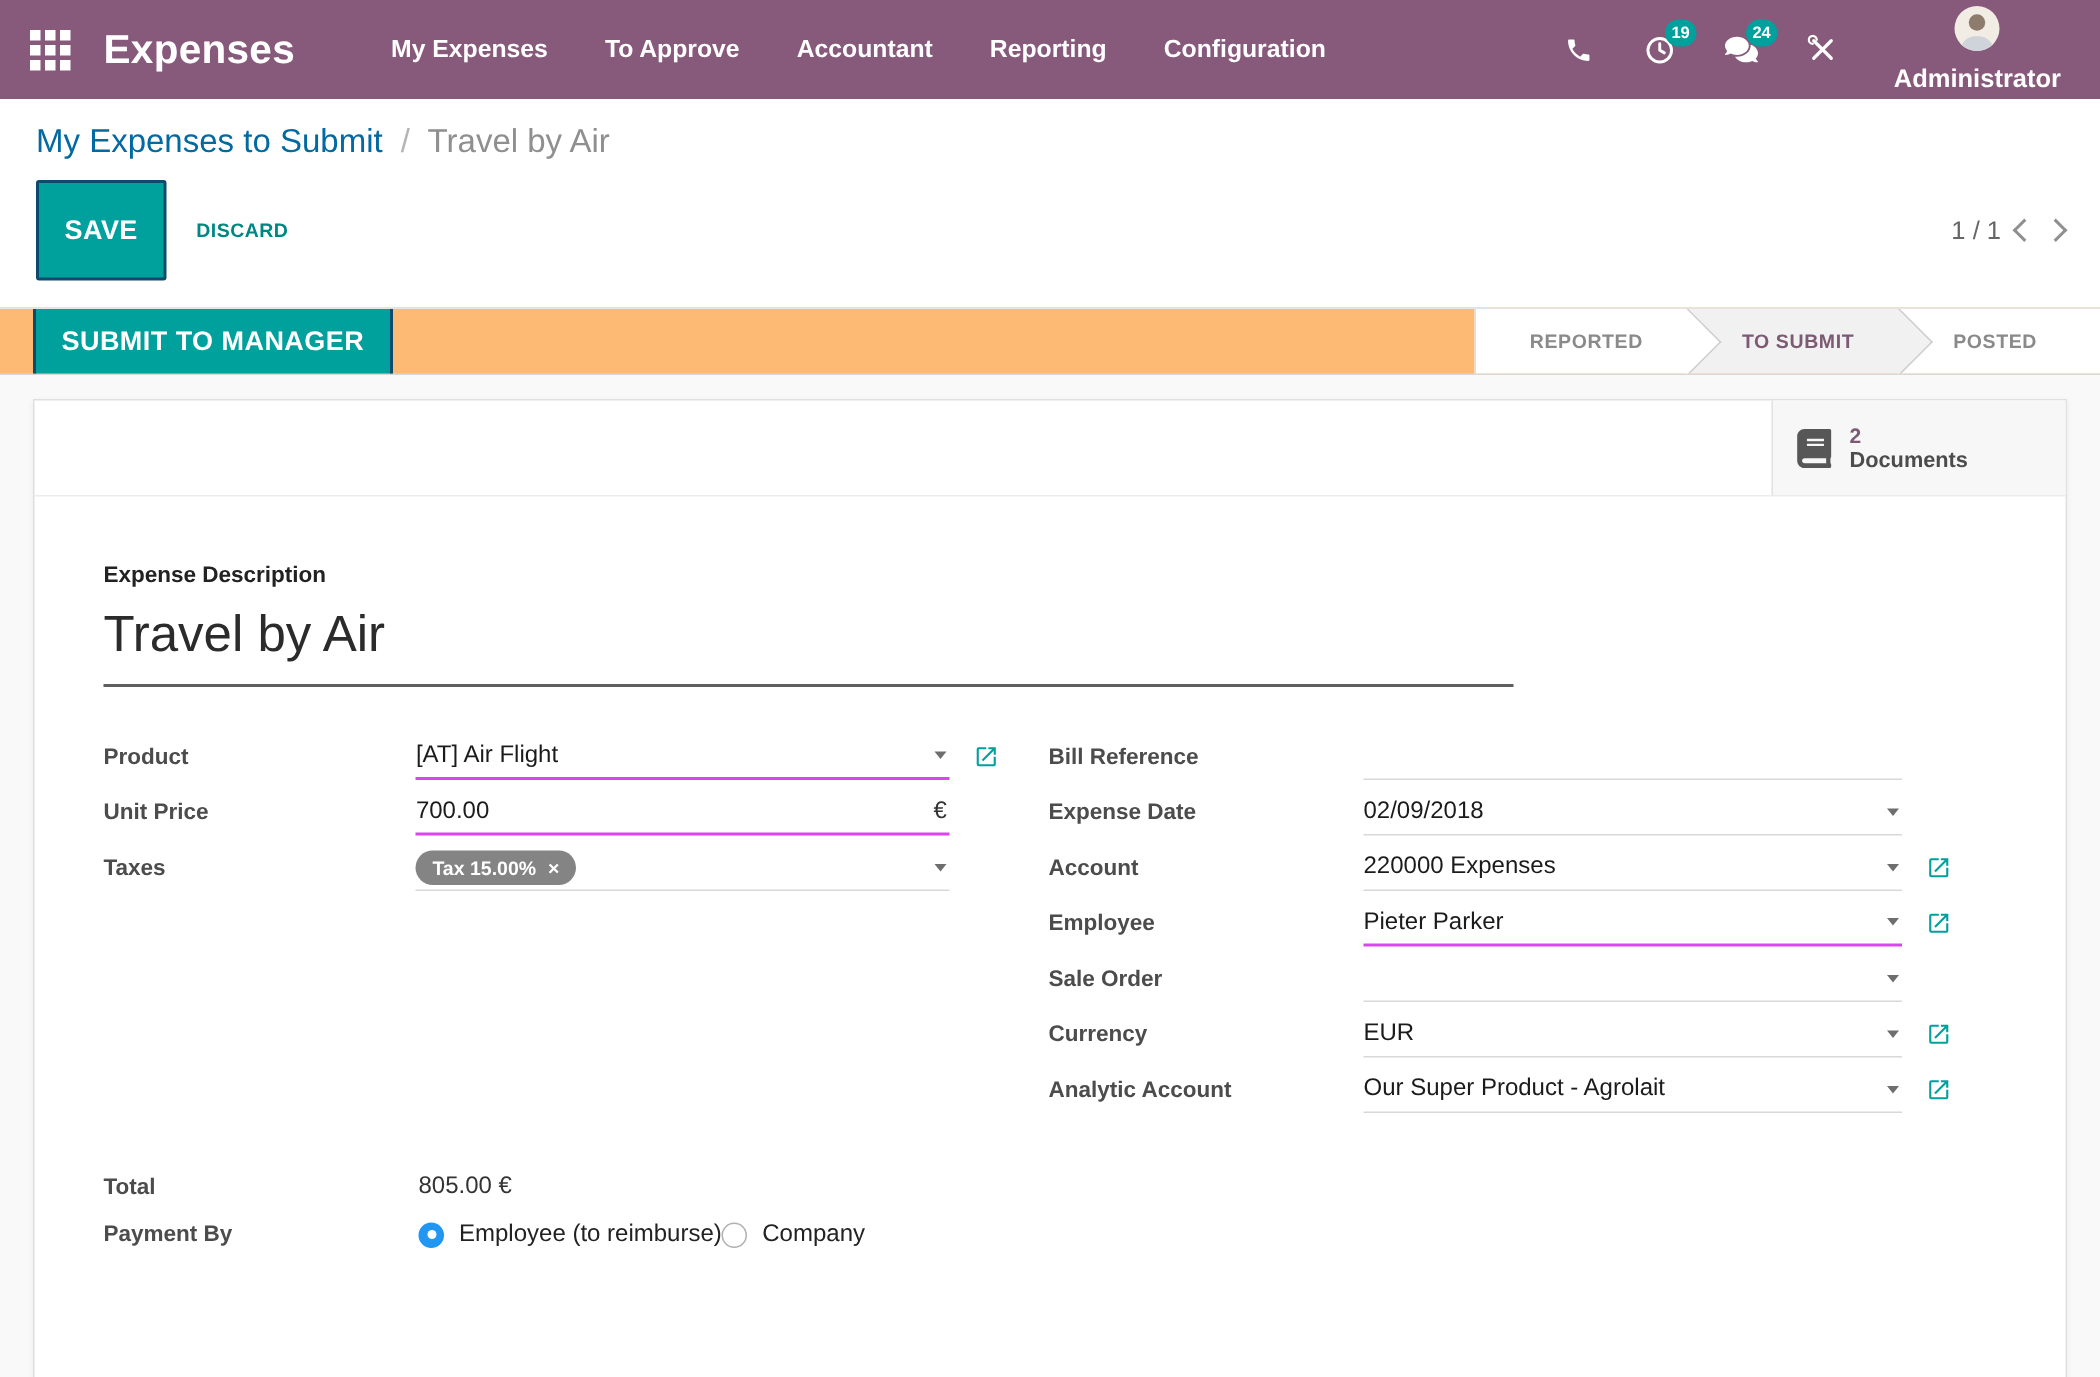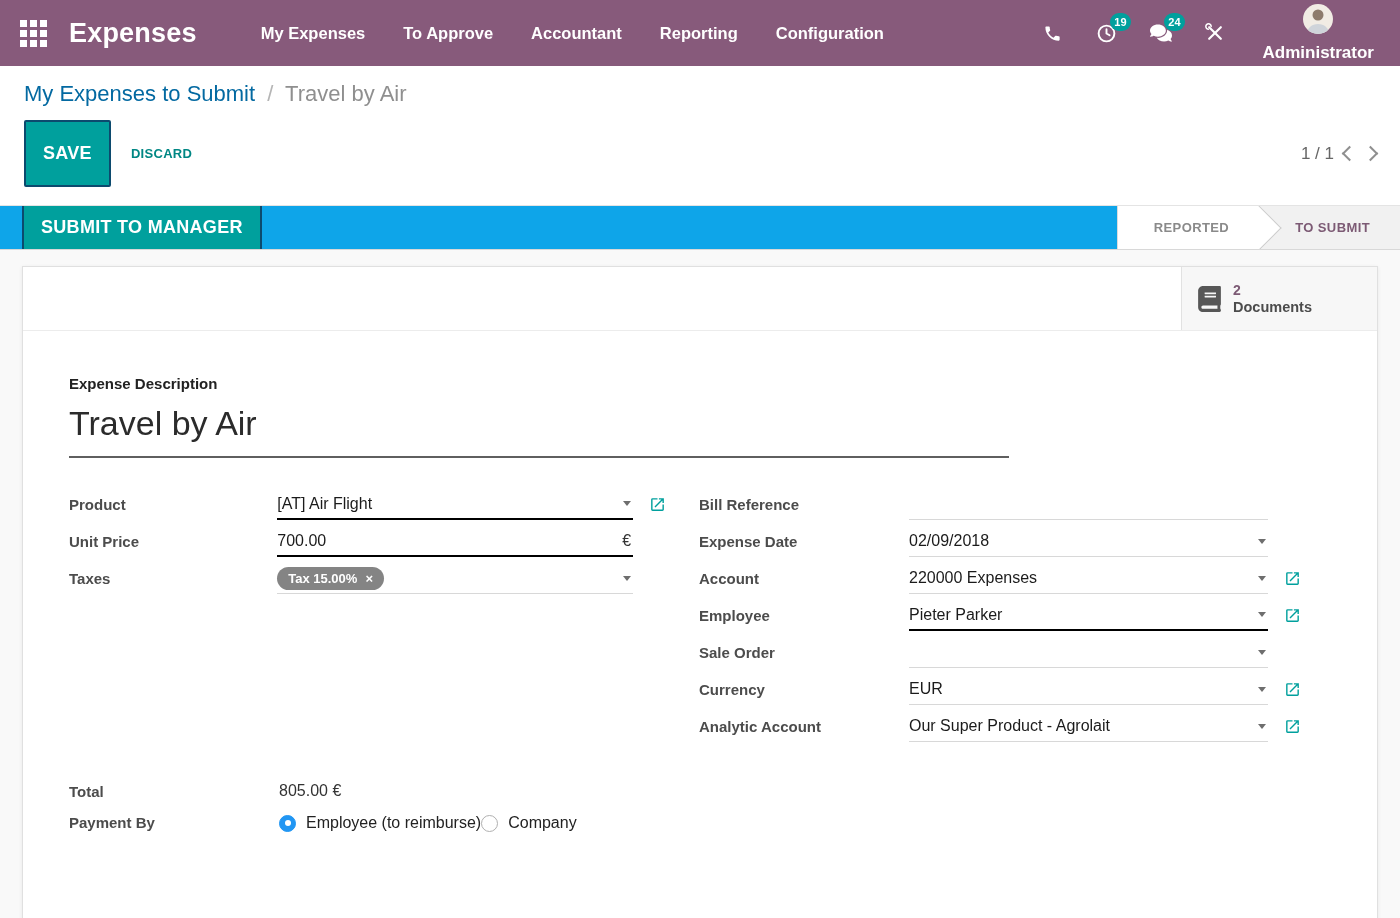--- a/index.html
+++ b/index.html
@@ -49,21 +49,21 @@
     margin-left:20px; cursor:pointer; letter-spacing:.3px; font-family:"Liberation Sans",sans-serif;
   }
   .pager { margin-left:auto; display:flex; align-items:center; gap:10px; }
   .pager-value { font-size:17px; color:#666; }
   .pg-chev { width:11px; height:11px; border-top:2.5px solid #8f8f8f; border-right:2.5px solid #8f8f8f; cursor:pointer; display:inline-block; }
   .pg-prev { transform:rotate(-135deg); }
   .pg-next { transform:rotate(45deg); }
 
   
   .statusbar {
-    height:45px; background:#0ea5e9; border-top:1px solid #e4e4e4; border-bottom:1px solid #d8d8d8;
+    height:45px; background:#fdba74; border-top:1px solid #e4e4e4; border-bottom:1px solid #d8d8d8;
     display:flex; align-items:center; justify-content:space-between; overflow:hidden;
   }
   .statusbar .btn-primary { margin-left:22px; }
   .steps { display:flex; height:44px; align-items:stretch; }
   .step {
     position:relative; display:flex; align-items:center; padding:0 30px 0 36px;
     font-size:13px; font-weight:bold; letter-spacing:.4px; color:#8a8a8a;
     background:#fff; cursor:pointer; white-space:nowrap;
   }
   .step:not(:last-child)::after {
@@ -101,21 +101,21 @@
 
   .columns { display:flex; margin-top:28px; }
   .col-left { width:597px; }
   .col-right { width:602px; margin-left:33px; }
   .frow { display:flex; align-items:center; height:37px; }
   .flabel { width:210px; font-size:15px; font-weight:bold; color:#4c4c4c; }
   .fvalue {
     width:359px; height:31px; display:flex; align-items:center;
     border-bottom:1px solid #d8d8d8; font-size:16px; color:#1b1b1b; cursor:text;
   }
-  .fvalue.req { border-bottom:2px solid #000000; }
+  .fvalue.req { border-bottom:2px solid #d946ef; }
   .fvalue.short { width:207px; }
   .caret {
     width:0; height:0; border-left:4.5px solid transparent; border-right:4.5px solid transparent;
     border-top:5.5px solid #6e6e6e; margin-left:auto; margin-right:2px; cursor:pointer;
   }
   .suffix { margin-left:auto; color:#333; font-size:16px; margin-right:2px; }
   .extslot { width:33px; display:flex; justify-content:flex-end; align-items:center; }
   .ext-link { cursor:pointer; display:inline-flex; }
   .tag-pill {
     background:#848484; color:#fff; font-size:13px; font-weight:bold;
@@ -212,20 +212,21 @@
       <span class="pg-chev pg-next"></span>
     </div>
   </div>
 </div>
 
 <div class="statusbar">
   <button class="btn-primary">SUBMIT TO MANAGER</button>
   <div class="steps">
     <div class="step">REPORTED</div>
     <div class="step active">TO SUBMIT</div>
+    <div class="step">POSTED</div>
   </div>
 </div>
 
 <div class="content">
   <div class="sheet">
 
     <div class="button-box">
       <button class="doc-btn">
         <svg width="23" height="26" viewBox="0 0 448 512" fill="#575757">
             <path d="M448 360V24c0-13.3-10.7-24-24-24H96C43 0 0 43 0 96v320c0 53 43 96 96 96h328c13.3 0 24-10.7 24-24v-16c0-7.5-3.5-14.3-8.9-18.7-4.2-15.4-4.2-59.3 0-74.7 5.4-4.3 8.9-11.1 8.9-18.6zM128 134c0-3.3 2.7-6 6-6h212c3.3 0 6 2.7 6 6v20c0 3.3-2.7 6-6 6H134c-3.3 0-6-2.7-6-6v-20zm0 64c0-3.3 2.7-6 6-6h212c3.3 0 6 2.7 6 6v20c0 3.3-2.7 6-6 6H134c-3.3 0-6-2.7-6-6v-20zm253.4 250H96c-17.7 0-32-14.3-32-32 0-17.6 14.4-32 32-32h285.4c-1.9 17.1-1.9 46.9 0 64z"></path>

